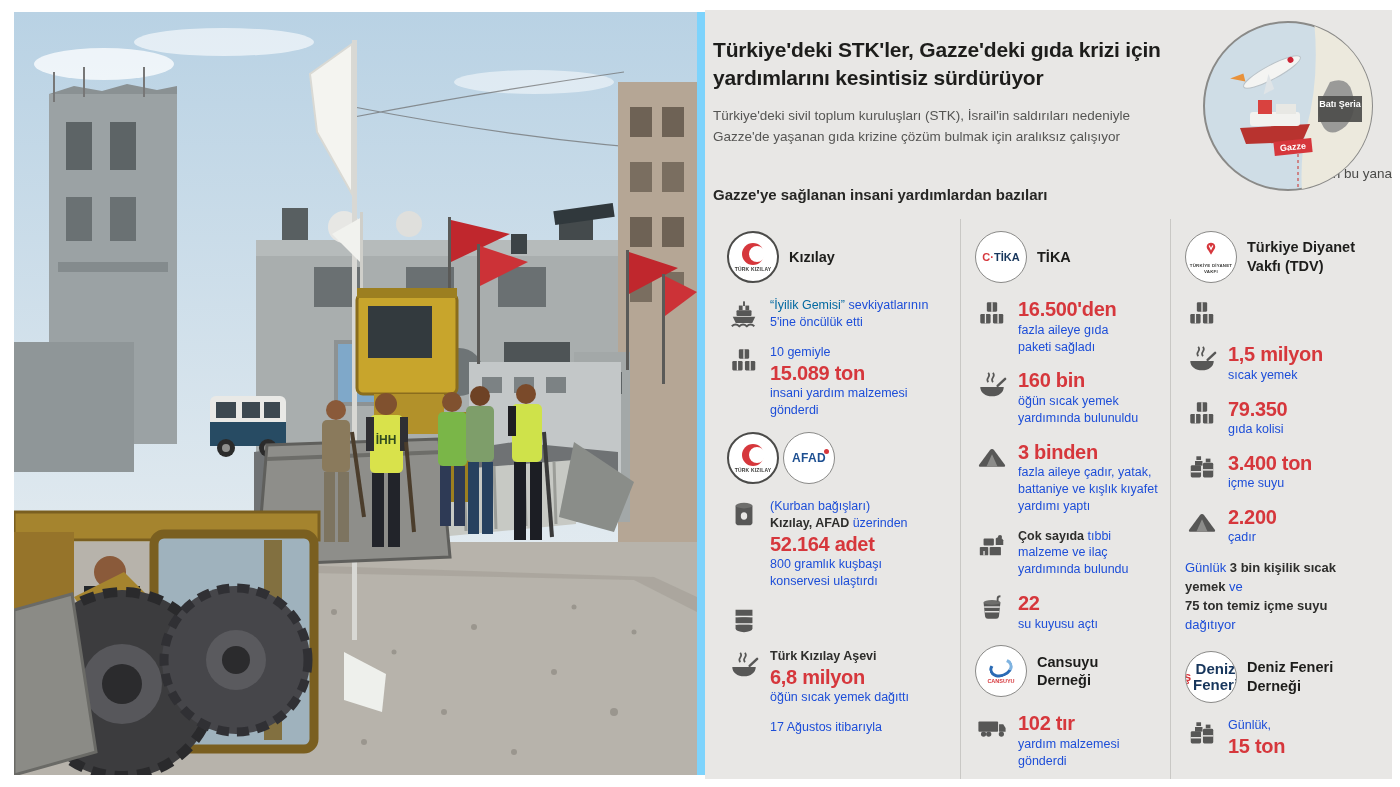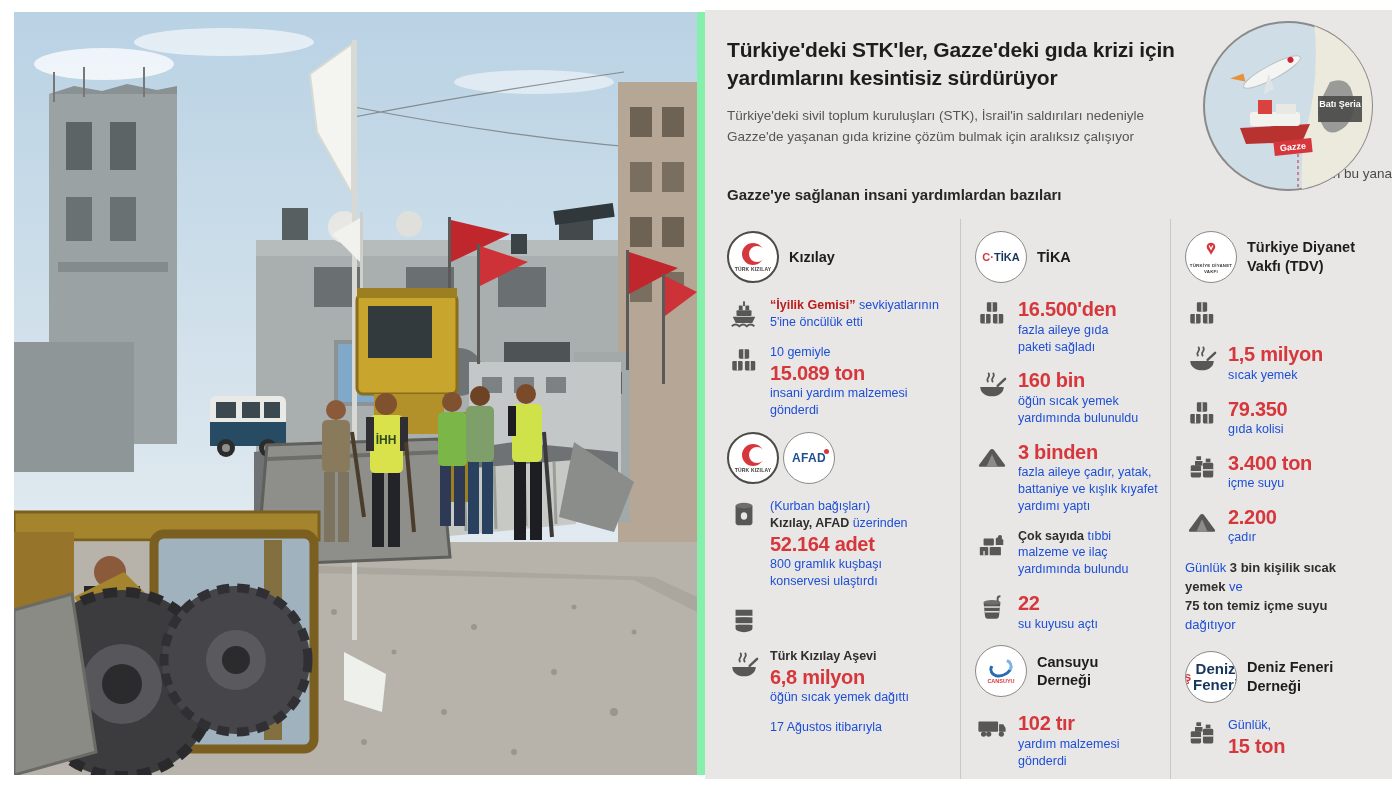--- a/index.html
+++ b/index.html
@@ -1,25 +1,25 @@
 <!DOCTYPE html>
 <html><head>
 <meta charset="utf-8">
 <style>
   * { margin:0; padding:0; box-sizing:border-box; }
   html,body { width:1400px; height:787px; background:#fff; font-family:"Liberation Sans", sans-serif; overflow:hidden; }
   #stage { position:relative; width:1400px; height:787px; background:#fff; }
 
   
-  #photo { position:absolute; left:14px; top:12px; width:745px; height:763px; overflow:hidden; background:#86efac; }
+  #photo { position:absolute; left:14px; top:12px; width:745px; height:763px; overflow:hidden; background:#7dd3fc; }
   #photo svg { display:block; }
 
   
   #panel { position:absolute; left:705px; top:10px; width:687px; height:769px; background:#e8e7e5; overflow:hidden; }
-  .head { position:relative; padding:26px 0 0 22px; width:100%; }
+  .head { position:relative; padding:26px 0 0 8px; width:100%; }
   .title { width:470px; font-size:21px; font-weight:bold; color:#1d1d1b; line-height:1.32; letter-spacing:-0.2px; }
   .subtitle { width:470px; margin-top:15px; font-size:13.5px; color:#555553; line-height:1.5; }
   .period { margin-top:17px; }
   .period-l1 { font-size:13.5px; color:#4a4a48; line-height:1.45;text-align:right; }
   .period-l2 { font-size:15px; font-weight:bold; color:#262624; line-height:1.45; }
 
   
   #mapwrap { position:absolute; right:18px; top:10px; width:172px; height:172px; }
   #mapwrap svg { display:block; }
 
@@ -35,21 +35,21 @@
           display:flex; flex-direction:column; align-items:center; justify-content:center; overflow:hidden; }
   .logo.thin { border-width:1px; border-color:#8a8a88; }
   .org-name { font-size:14.5px; font-weight:bold; color:#1d1d1b; line-height:1.3; }
 
   .item { display:flex; gap:9px; margin-bottom:13px; }
   .item-icon { flex:0 0 34px; width:34px; display:flex; justify-content:center; padding-top:2px; }
   .item-icon svg { width:30px; height:30px; fill:#575756; }
   .item-text { font-size:12.5px; line-height:1.35; }
   .t-n { color:#1d4ed8; }
   .t-b { color:#2e2e2c; font-weight:bold; }
-  .t-r { color:#b91c1c; font-weight:bold; }
+  .t-r { color:#0369a1; font-weight:normal; }
   .t-R { display:block; color:#d6373c; font-weight:800; font-size:20px; line-height:1.12; margin:1px 0 1px 0; letter-spacing:-0.3px; }
   .note { font-size:13px; line-height:1.45; margin:2px 0 16px 0; }
 
   
   .cres { position:relative; width:22px; height:22px; }
   .cres::before { content:""; position:absolute; left:0; top:0; width:22px; height:22px; border-radius:50%; background:#d6373c; }
   .cres::after { content:""; position:absolute; left:7px; top:3px; width:16px; height:16px; border-radius:50%; background:#fff; }
   .logo-cap { font-size:5px; font-weight:bold; color:#3a3a38; letter-spacing:0.2px; margin-top:1px; text-align:center; line-height:1.2; }
   .afad-txt { font-size:12px; font-weight:800; color:#1d4f91; letter-spacing:0.3px; }
   .afad-dot { width:5px; height:5px; border-radius:50%; background:#d6373c; position:absolute; margin-left:34px; margin-top:-14px; }

